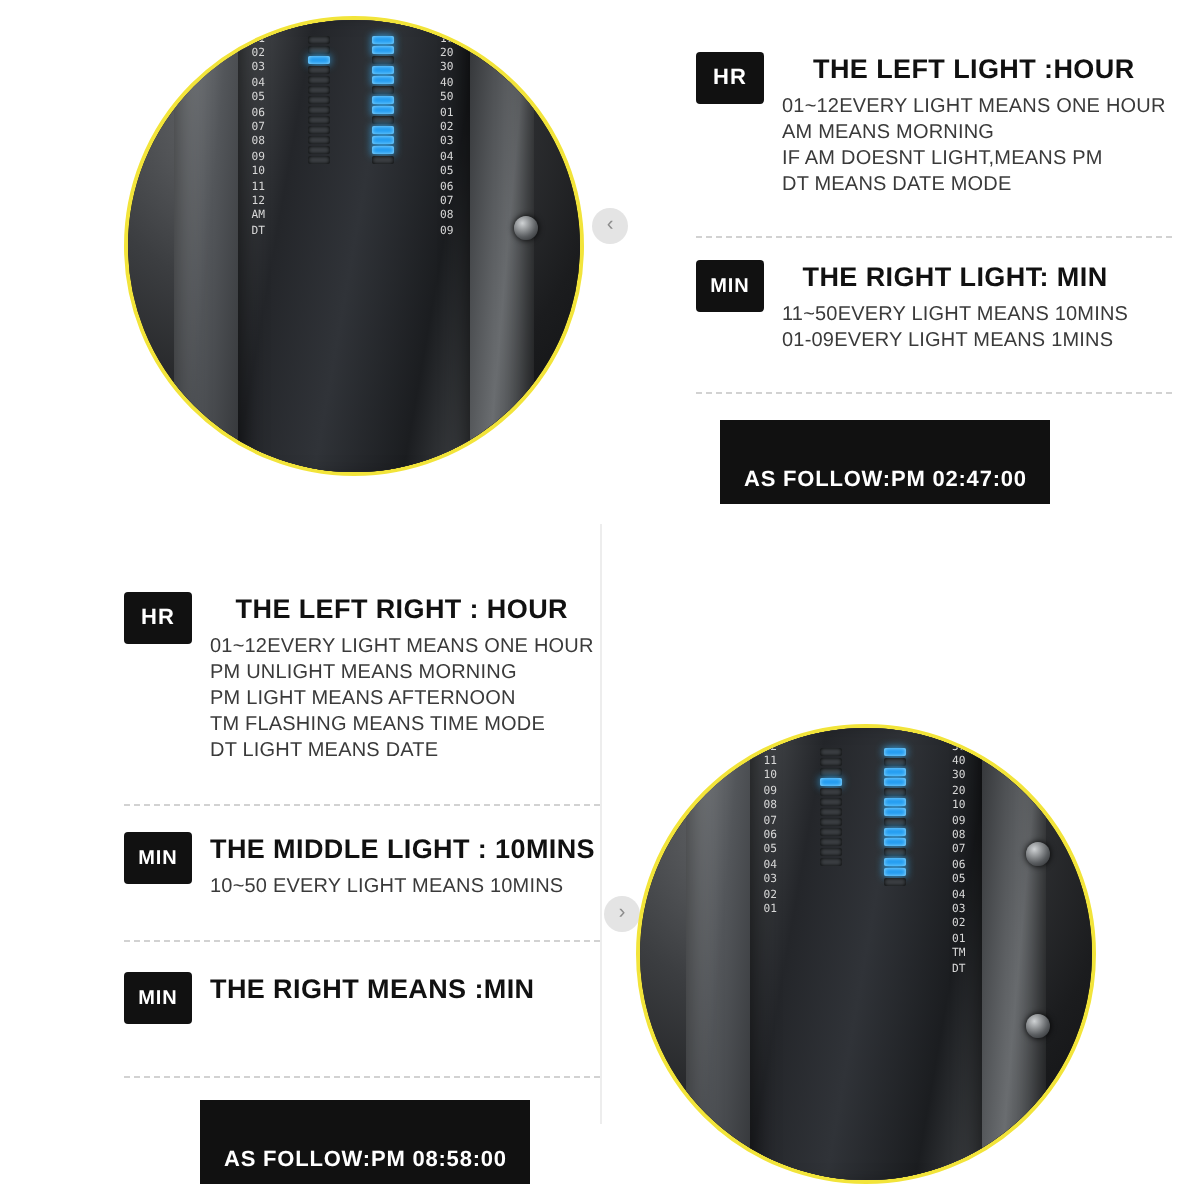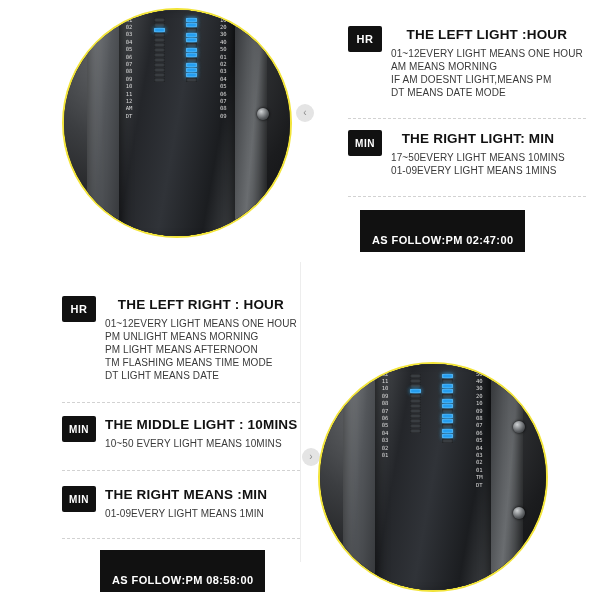--- a/index.html
+++ b/index.html
@@ -308,21 +308,21 @@
     </div>
   </div>
 
   <div class="hline" style="position:absolute; left:348px; top:118px; width:238px;"></div>
 
   <div class="grp" style="left:348px; top:130px; width:238px;">
     <div class="blk">
       <div class="badge min">MIN</div>
       <div class="blk-text">
         <div class="blk-title">THE RIGHT LIGHT: MIN</div>
-        <div class="blk-line">17~50EVERY LIGHT MEANS 10MINS</div>
+        <div class="blk-line">11~50EVERY LIGHT MEANS 10MINS</div>
         <div class="blk-line">01-09EVERY LIGHT MEANS 1MINS</div>
       </div>
     </div>
   </div>
 
   <div class="hline" style="position:absolute; left:348px; top:196px; width:238px;"></div>
 
   <div class="grp" style="left:360px; top:210px;">
     <div class="follow">AS FOLLOW:PM 02:47:00</div>
   </div>
@@ -353,21 +353,20 @@
     </div>
   </div>
 
   <div class="hline" style="position:absolute; left:62px; top:470px; width:238px;"></div>
 
   <div class="grp" style="left:62px; top:486px; width:238px;">
     <div class="blk">
       <div class="badge min">MIN</div>
       <div class="blk-text">
         <div class="blk-title">THE RIGHT MEANS :MIN</div>
-        <div class="blk-line">01-09EVERY LIGHT MEANS 1MIN</div>
       </div>
     </div>
   </div>
 
   <div class="hline" style="position:absolute; left:62px; top:538px; width:238px;"></div>
 
   <div class="grp" style="left:100px; top:550px;">
     <div class="follow">AS FOLLOW:PM 08:58:00</div>
   </div>
 

